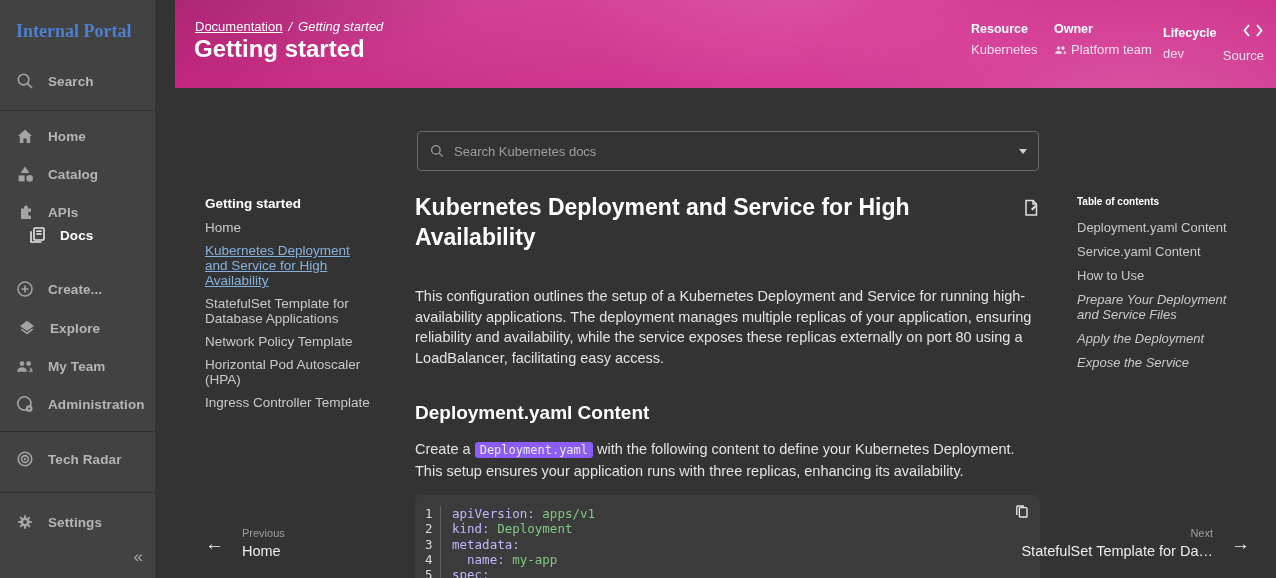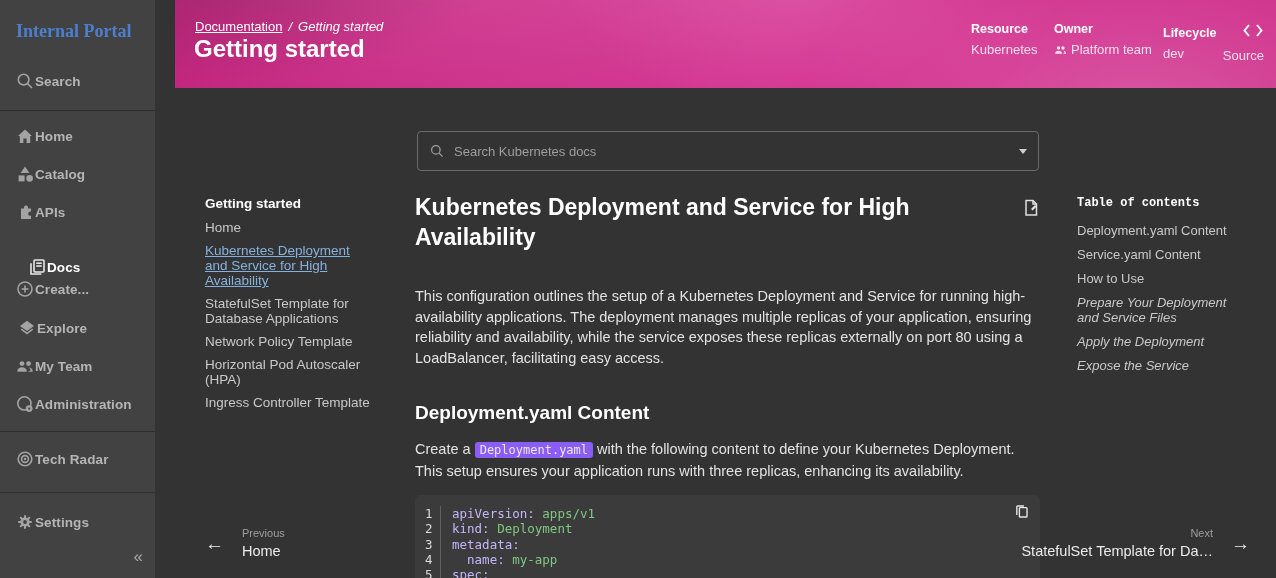--- a/index.html
+++ b/index.html
@@ -16,21 +16,21 @@
     position:absolute; left:0; top:0; width:155px; height:578px;
     background:#424242; z-index:3;
   }
   .brand {
     position:absolute; left:16px; top:21px;
     font-family:"Liberation Serif", serif;
     font-weight:bold; font-size:18px; color:#4d7fce;
   }
   .side-item {
     position:absolute; left:0; width:127px; height:38px;
-    display:flex; align-items:center; padding-left:15px;
+    display:flex; align-items:center; gap:13px; padding-left:15px;
     cursor:pointer;
   }
   .side-item .lbl { font-size:13.5px; color:#b5b5b5; font-weight:bold; letter-spacing:.1px; }
   .side-item.active .lbl { color:#ffffff; }
   .side-item svg { flex:0 0 auto; }
   .side-icon { stroke:#a3a3a3; fill:none; stroke-width:1.6; }
   .side-icon-fill { fill:#a3a3a3; stroke:none; }
   .side-item.active .side-icon { stroke:#e8e8e8; }
   .side-divider { position:absolute; left:0; width:155px; height:1px; background:rgba(0,0,0,0.28); }
   .collapse-btn {
@@ -111,21 +111,21 @@
     border-right:1px solid #606060; flex:0 0 auto;
   }
   .code-line .code-text { padding-left:11px; white-space:pre; }
   .code-line .k { color:#c4b5fd; }
   .code-line .v { color:#81c784; }
   .copy-btn { position:absolute; top:8px; right:10px; cursor:pointer; }
   .copy-btn svg { stroke:#e8e8e8; fill:none; stroke-width:1.6; }
 
   
   .toc { position:absolute; left:1077px; top:196px; width:152px; z-index:1; }
-  .toc .toc-title { font-size:12px; font-weight:bold; color:#ffffff; margin-bottom:13px;font-family:Liberation Mono, monospace; }
+  .toc .toc-title { font-size:10px; font-weight:bold; color:#ffffff; margin-bottom:13px; }
   .toc .toc-item { font-size:13px; color:#c9c9c9; line-height:15px; margin-bottom:9px; cursor:pointer; }
   .toc .toc-item.sub { margin-left:0;font-style:italic; }
 
   
   .pager { position:absolute; top:527px; display:flex; align-items:center; gap:18px; z-index:1; cursor:pointer; }
   .pager-prev { left:205px; }
   .pager-next { right:26px; flex-direction:row-reverse; text-align:right; }
   .pager .arrow { font-size:19px; color:#f0f0f0; line-height:1; }
   .pager .small { font-size:11px; color:#9e9e9e; }
   .pager .big { margin-top:4px; font-size:14.5px; color:#ececec; }
@@ -158,21 +158,21 @@
         <circle class="side-icon-fill" cx="14.6" cy="14.4" r="3.3"></circle>
       </svg>
     <span class="lbl">Catalog</span>
   </div>
   <div class="side-item" style="top:193px;">
     <svg width="20" height="20" viewBox="0 0 20 20">
         <path class="side-icon-fill" d="M6 17 V6.4 h3.1 a2.1 2.1 0 1 1 3.8 0 H16 v3.3 a2.1 2.1 0 1 0 0 3.9 V17 Z"></path>
       </svg>
     <span class="lbl">APIs</span>
   </div>
-  <div class="side-item active" style="top:248px;padding-left:27px;">
+  <div class="side-item active" style="top:216px;padding-left:27px;">
     <svg width="20" height="20" viewBox="0 0 20 20" class="side-icon">
         <rect x="7" y="3" width="10" height="12" rx="1"></rect>
         <line x1="9.3" y1="6.2" x2="14.7" y2="6.2"></line>
         <line x1="9.3" y1="9" x2="14.7" y2="9"></line>
         <path d="M4 6.2 V17 h10.4"></path>
       </svg>
     <span class="lbl">Docs</span>
   </div>
   <div class="side-item" style="top:270px;">
     <svg width="20" height="20" viewBox="0 0 20 20" class="side-icon">

